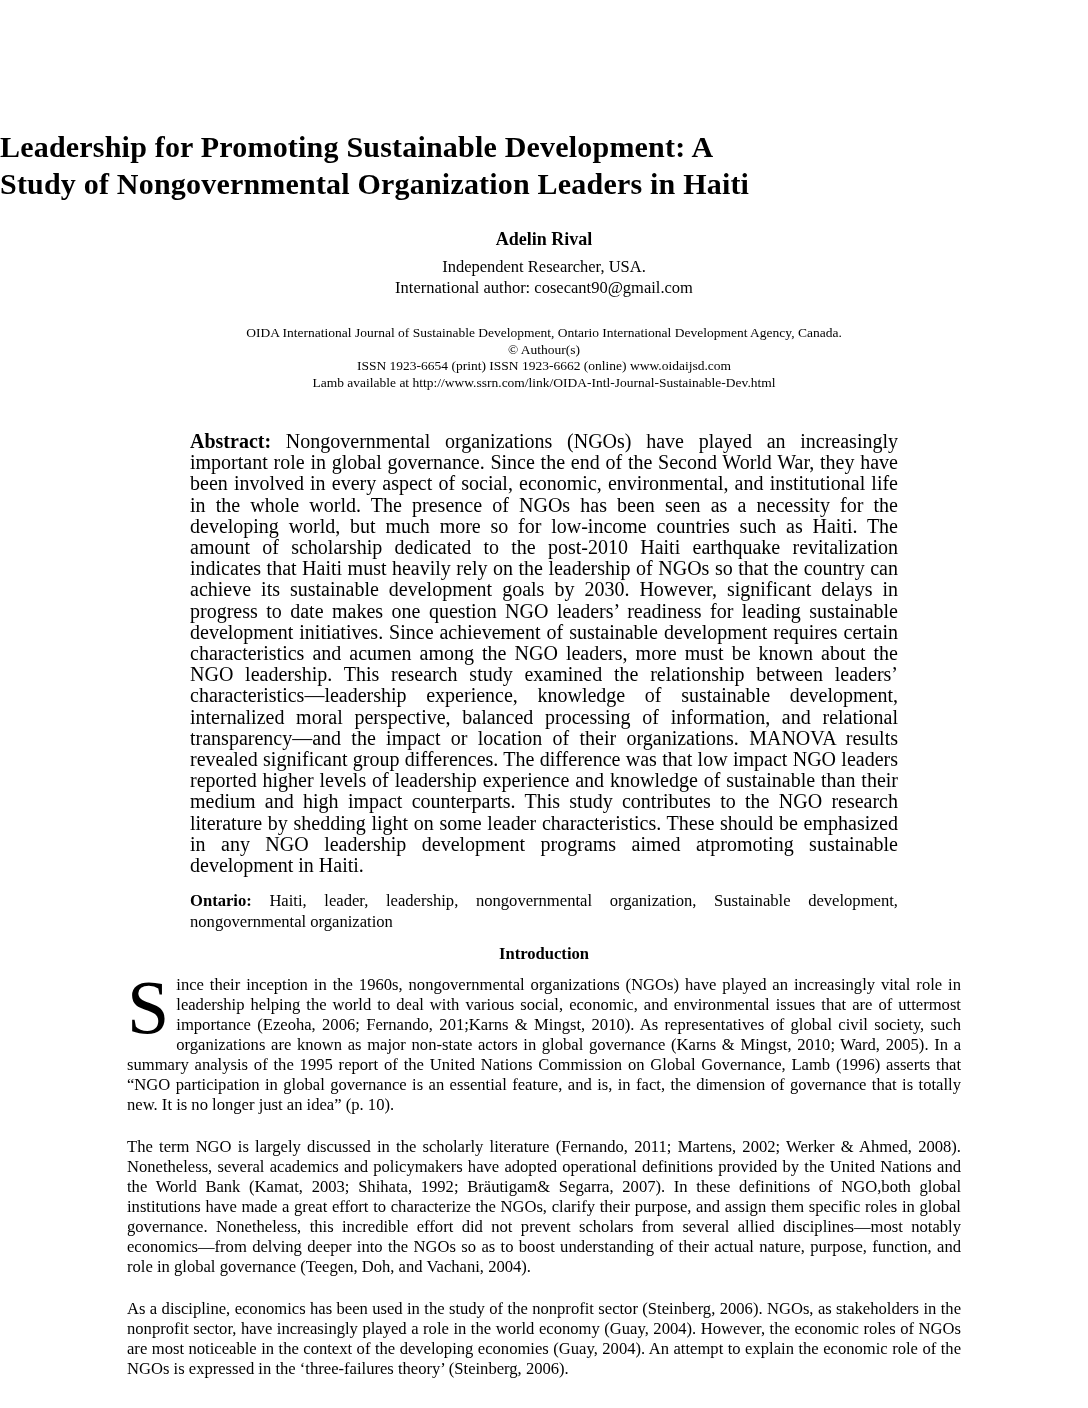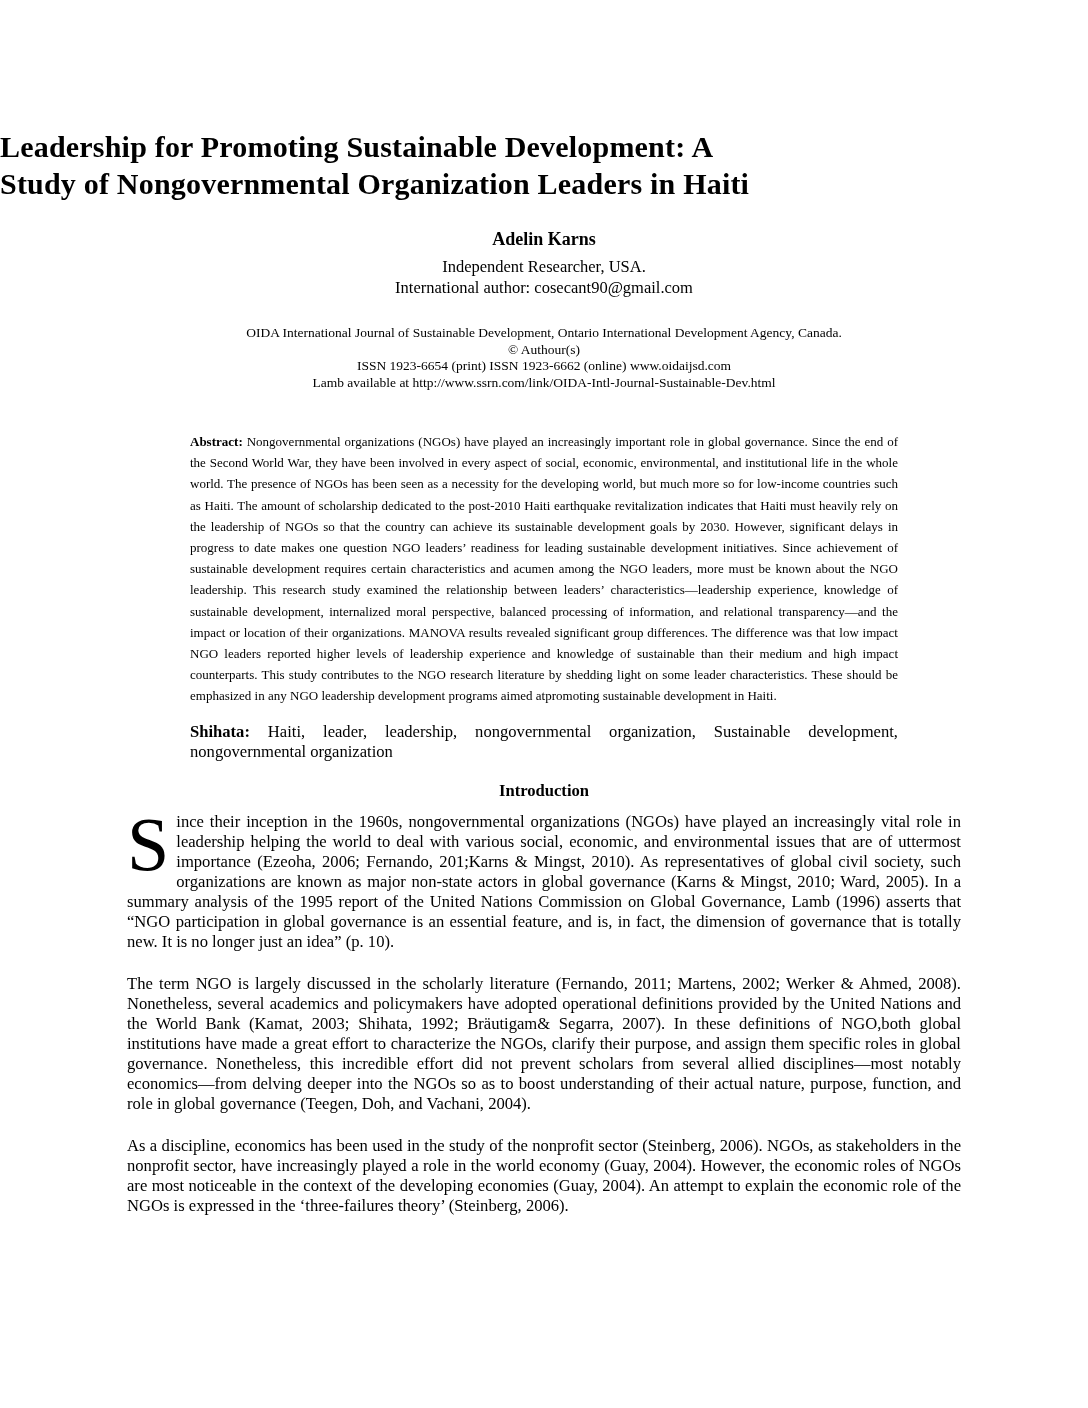--- a/index.html
+++ b/index.html
@@ -39,34 +39,34 @@
   }
   .imprint {
     margin-top: 27px;
     text-align: center;
     font-size: 13.5px;
     line-height: 16.5px;
   }
   .abstract-block {
     width: 708px;
     margin: 40px auto 15px auto;
-    font-size: 13px;
+    font-size: 20px;
     line-height: 21.2px;
     text-align: justify;
   }
   .abstract-label, .keywords-label { font-weight: bold; }
   .keywords-block {
     width: 708px;
     margin: 14px auto 0 auto;
     font-size: 16.6px;
     line-height: 20.5px;
     text-align: justify;
   }
   .section-heading {
-    margin-top: 18px;
+    margin-top: 12px;
     text-align: center;
     font-size: 16.6px;
     font-weight: bold;
     line-height: 20px;
   }
   .body-paragraph {
     width: 834px;
     margin: 0 auto;
     font-size: 16.6px;
     line-height: 20px;
@@ -84,35 +84,35 @@
   }
 </style>
 </head>
 <body>
 
 <div class="page">
 
   <h1 class="paper-title"><span>Leadership for Promoting Sustainable Development: A</span><br><span>Study of Nongovernmental Organization Leaders in Haiti</span></h1>
 
   <div class="author-block">
-    <div class="author-name">Adelin Karns</div>
+    <div class="author-name">Adelin Rival</div>
     <div class="author-affiliation">Independent Researcher, USA.</div>
     <div class="author-corresponding">International author: cosecant90@gmail.com</div>
   </div>
 
   <div class="imprint">
     <div>OIDA International Journal of Sustainable Development, Ontario International Development Agency, Canada.</div>
     <div>© Authour(s)</div>
     <div>ISSN 1923-6654 (print) ISSN 1923-6662 (online) www.oidaijsd.com</div>
     <div>Lamb available at http://www.ssrn.com/link/OIDA-Intl-Journal-Sustainable-Dev.html</div>
   </div>
 
   <p class="abstract-block"><span class="abstract-label">Abstract:</span> <span>Nongovernmental organizations (NGOs) have played an increasingly important role in global governance. Since the end of the Second World War, they have been involved in every aspect of social, economic, environmental, and institutional life in the whole world. The presence of NGOs has been seen as a necessity for the developing world, but much more so for low-income countries such as Haiti. The amount of scholarship dedicated to the post-2010 Haiti earthquake revitalization indicates that Haiti must heavily rely on the leadership of NGOs so that the country can achieve its sustainable development goals by 2030. However, significant delays in progress to date makes one question NGO leaders’ readiness for leading sustainable development initiatives. Since achievement of sustainable development requires certain characteristics and acumen among the NGO leaders, more must be known about the NGO leadership. This research study examined the relationship between leaders’ characteristics—leadership experience, knowledge of sustainable development, internalized moral perspective, balanced processing of information, and relational transparency—and the impact or location of their organizations. MANOVA results revealed significant group differences. The difference was that low impact NGO leaders reported higher levels of leadership experience and knowledge of sustainable than their medium and high impact counterparts. This study contributes to the NGO research literature by shedding light on some leader characteristics. These should be emphasized in any NGO leadership development programs aimed atpromoting sustainable development in Haiti.</span></p>
 
-  <p class="keywords-block"><span class="keywords-label">Shihata:</span> <span>Haiti, leader, leadership, nongovernmental organization, Sustainable development, nongovernmental organization</span></p>
+  <p class="keywords-block"><span class="keywords-label">Ontario:</span> <span>Haiti, leader, leadership, nongovernmental organization, Sustainable development, nongovernmental organization</span></p>
 
   <h2 class="section-heading">Introduction</h2>
 
   <p class="body-paragraph p-first"><span class="dropcap">S</span><span>ince their inception in the 1960s, nongovernmental organizations (NGOs) have played an increasingly vital role in leadership helping the world to deal with various social, economic, and environmental issues that are of uttermost importance (Ezeoha, 2006; Fernando, 201;Karns &amp; Mingst, 2010). As representatives of global civil society, such organizations are known as major non-state actors in global governance (Karns &amp; Mingst, 2010; Ward, 2005). In a summary analysis of the 1995 report of the United Nations Commission on Global Governance, Lamb (1996) asserts that “NGO participation in global governance is an essential feature, and is, in fact, the dimension of governance that is totally new. It is no longer just an idea” (p. 10).</span></p>
 
   <p class="body-paragraph p-next">The term NGO is largely discussed in the scholarly literature (Fernando, 2011; Martens, 2002; Werker &amp; Ahmed, 2008). Nonetheless, several academics and policymakers have adopted operational definitions provided by the United Nations and the World Bank (Kamat, 2003; Shihata, 1992; Bräutigam&amp; Segarra, 2007). In these definitions of NGO,both global institutions have made a great effort to characterize the NGOs, clarify their purpose, and assign them specific roles in global governance. Nonetheless, this incredible effort did not prevent scholars from several allied disciplines—most notably economics—from delving deeper into the NGOs so as to boost understanding of their actual nature, purpose, function, and role in global governance (Teegen, Doh, and Vachani, 2004).</p>
 
   <p class="body-paragraph p-next">As a discipline, economics has been used in the study of the nonprofit sector (Steinberg, 2006). NGOs, as stakeholders in the nonprofit sector, have increasingly played a role in the world economy (Guay, 2004). However, the economic roles of NGOs are most noticeable in the context of the developing economies (Guay, 2004). An attempt to explain the economic role of the NGOs is expressed in the ‘three-failures theory’ (Steinberg, 2006).</p>
 
 </div>

